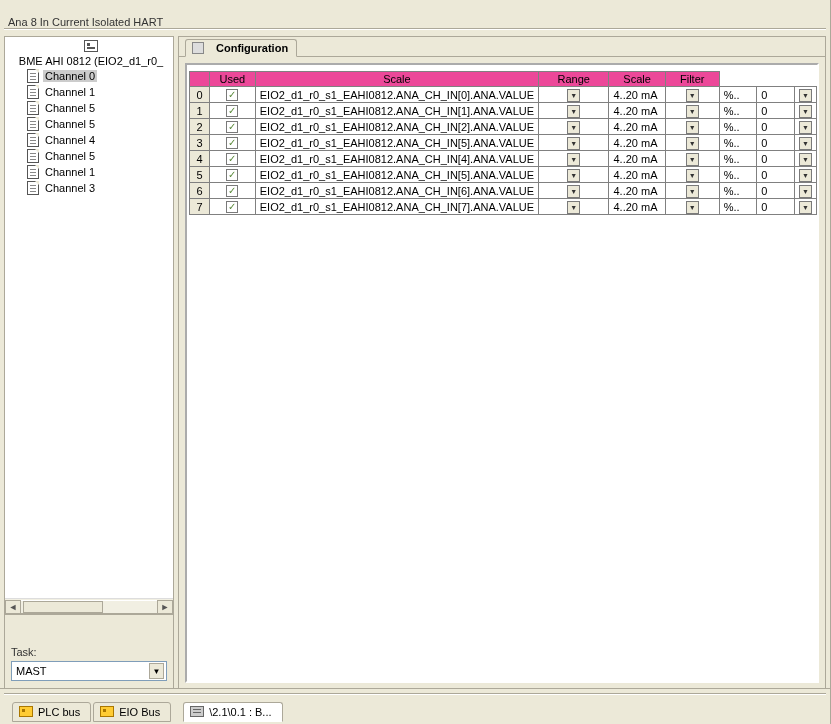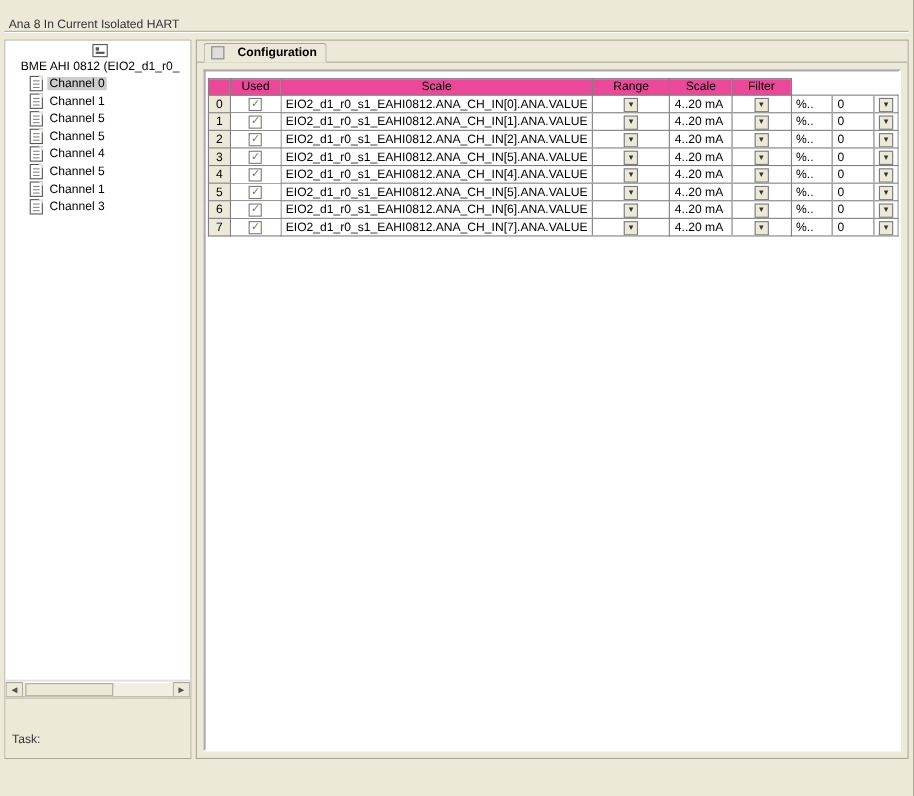--- a/index.html
+++ b/index.html
@@ -127,20 +127,24 @@
               <div class="arrow">◄</div>
               <div class="track">
                   <div class="thumb"></div>
                 </div>
               <div class="arrow">►</div>
             </div>
           </div>
         </div>
         <div class="task-area">
           <div class="task-label">Task:</div>
+          <div class="task-select">
+            <span>MAST</span>
+            <span class="dd">▼</span>
+          </div>
         </div>
       </div>
 
       <div class="right-panel">
         <div class="tabstrip">
           <div class="tab">
             <span class="tabicon"></span>
             <span>Configuration</span>
           </div>
         </div>
@@ -245,13 +249,30 @@
                   <td class="filter">0</td>
                   <td class="rangedd"><span class="mini-dd">▼</span></td>
                 </tr>
               </tbody>
           </table>
         </div>
       </div>
     </div>
   </div>
 
+  <div class="bottom-tabs">
+    <div class="status-sep"></div>
+    <span class="gap"></span>
+    <div class="btab">
+      <span class="bi bi-yellow"></span>
+      <span>PLC bus</span>
+    </div>
+    <div class="btab">
+      <span class="bi bi-yellow"></span>
+      <span>EIO Bus</span>
+    </div>
+    <span class="gap"></span>
+    <div class="btab active">
+      <span class="bi bi-gray"></span>
+      <span>\2.1\0.1 : B...</span>
+    </div>
+  </div>
 </div>
 
 </body></html>

